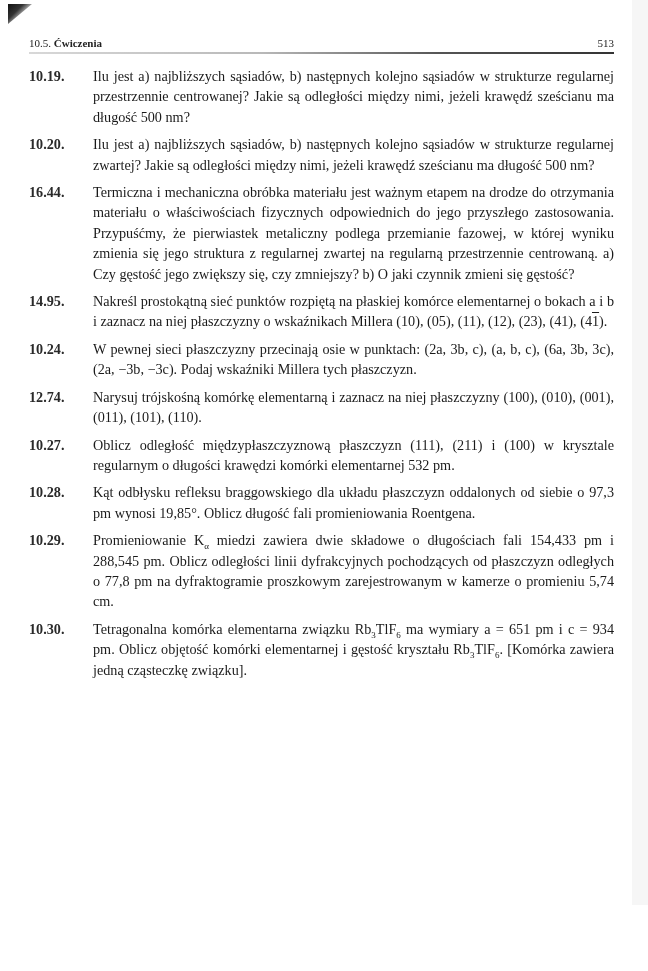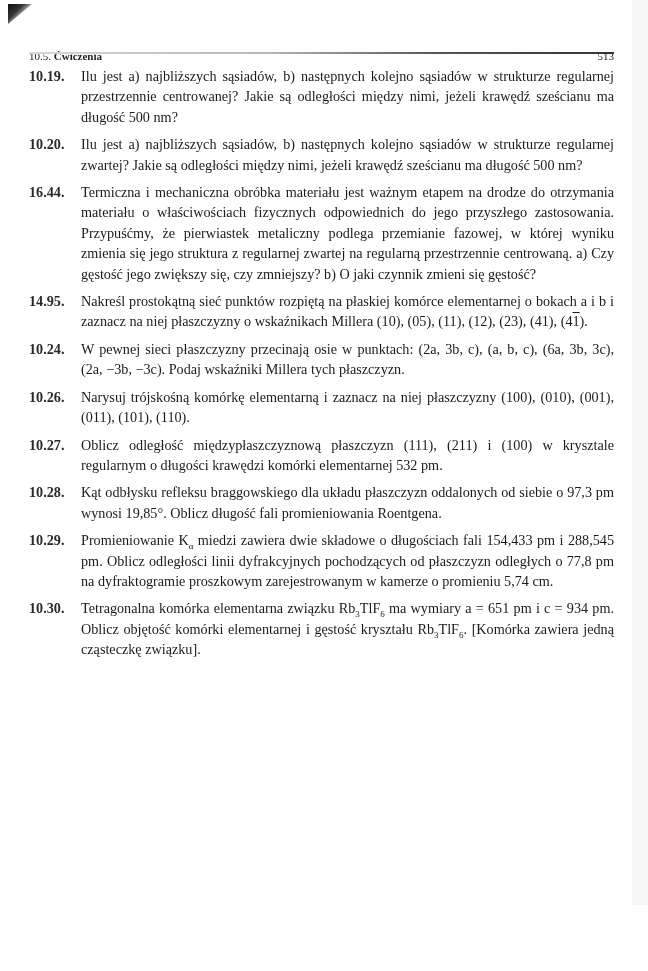--- a/index.html
+++ b/index.html
@@ -7,35 +7,35 @@
       width: 648px; height: 971px; position: relative; overflow: hidden;
       font-family: "DejaVu Serif", "Liberation Serif", serif;
       color: #1a1a1a;
     }
     .corner-mark {
       position: absolute; left: 8px; top: 4px; width: 24px; height: 20px;
       background: linear-gradient(135deg, #111 0%, #333 35%, rgba(255,255,255,0) 70%);
       clip-path: polygon(0 0, 100% 0, 0 100%);
     }
     .running-head {
-      position: absolute; left: 29px; top: 50px; width: 585px;
+      position: absolute; left: 29px; top: 37px; width: 585px;
       display: flex; justify-content: space-between; align-items: baseline;
       font-family: "Liberation Serif", serif; font-size: 11px; color: #222;
     }
     .running-head .section b { font-weight: bold; }
     .head-rule {
       position: absolute; left: 29px; top: 52px; width: 585px; height: 2px;
       background: linear-gradient(90deg, #d8d8d8 0%, #b8b8b8 40%, #555 70%, #333 100%);
     }
     .exercises {
       position: absolute; left: 29px; top: 66px; width: 585px;
       font-family: "Liberation Serif", serif;
       font-size: 14.2px; line-height: 20.4px;
     }
-    .exercise { display: flex; margin-bottom: 7px; }
+    .exercise { display: flex; margin-bottom: 7px; gap: 12px; }
     .exercise .num {
       flex: 0 0 52px; font-weight: bold; color: #2a2a2a;
     }
     .exercise .body {
       flex: 1; text-align: justify; hyphens: manual;
     }
     .exercise .body sub { font-size: 9px; line-height: 0; }
     .overline { text-decoration: overline; }
     .right-edge {
       position: absolute; right: 0; top: 0; width: 16px; height: 905px;
@@ -80,21 +80,21 @@
   </div>
 
 
   <div class="exercise">
     <span class="num">10.24.</span>
     <span class="body">W pewnej sieci płaszczyzny przecinają osie w punktach: (2a, 3b, c), (a, b, c), (6a, 3b, 3c), (2a, −3b, −3c). Podaj wskaźniki Millera tych płaszczyzn.</span>
   </div>
 
 
   <div class="exercise">
-    <span class="num">10.26.</span>
+    <span class="num">12.74.</span>
     <span class="body">Narysuj trójskośną komórkę elementarną i zaznacz na niej płaszczyzny (100), (010), (001), (011), (101), (110).</span>
   </div>
 
   <div class="exercise">
     <span class="num">10.27.</span>
     <span class="body">Oblicz odległość międzypłaszczyznową płaszczyzn (111), (211) i (100) w krysztale regularnym o długości krawędzi komórki elementarnej 532 pm.</span>
   </div>
 
   <div class="exercise">
     <span class="num">10.28.</span>

